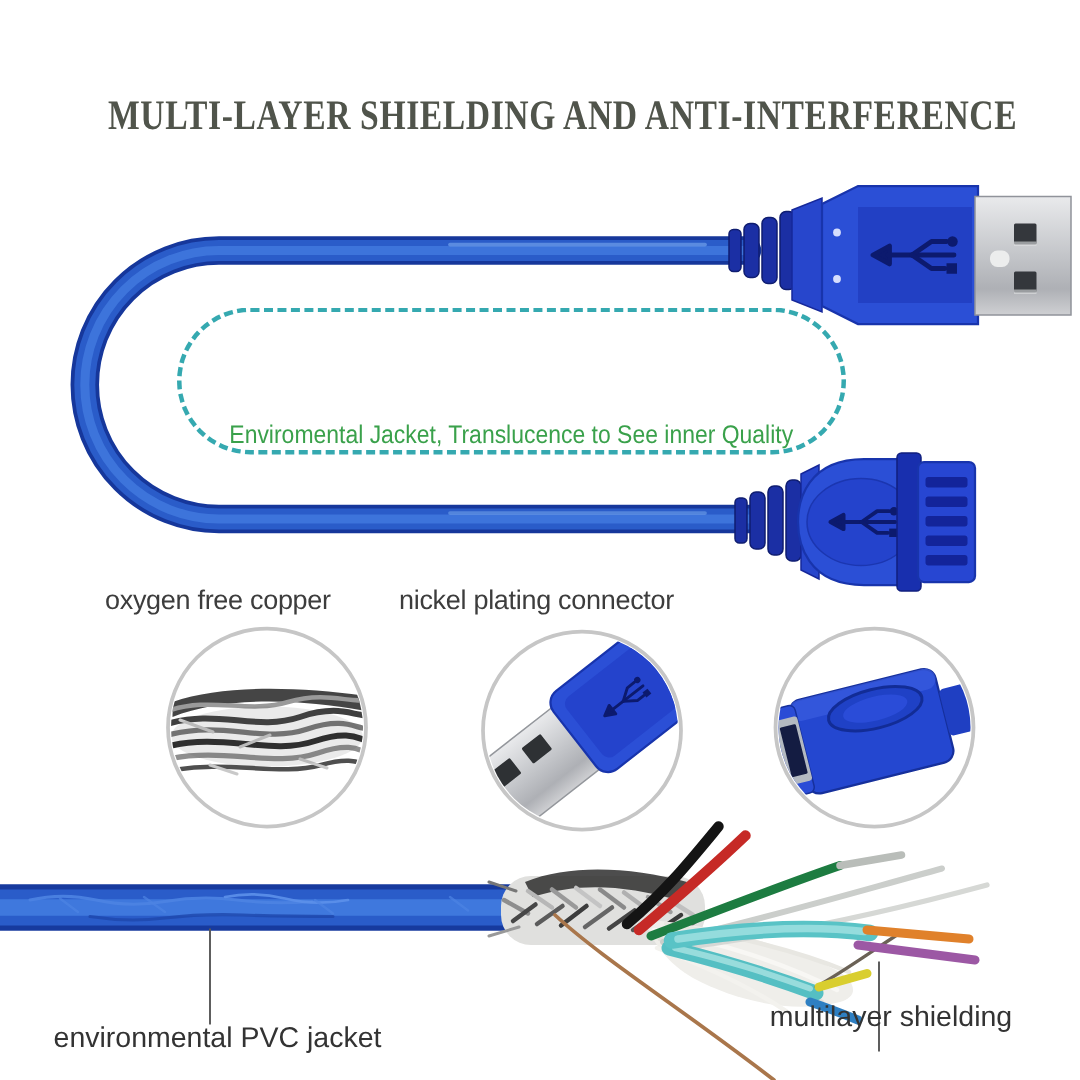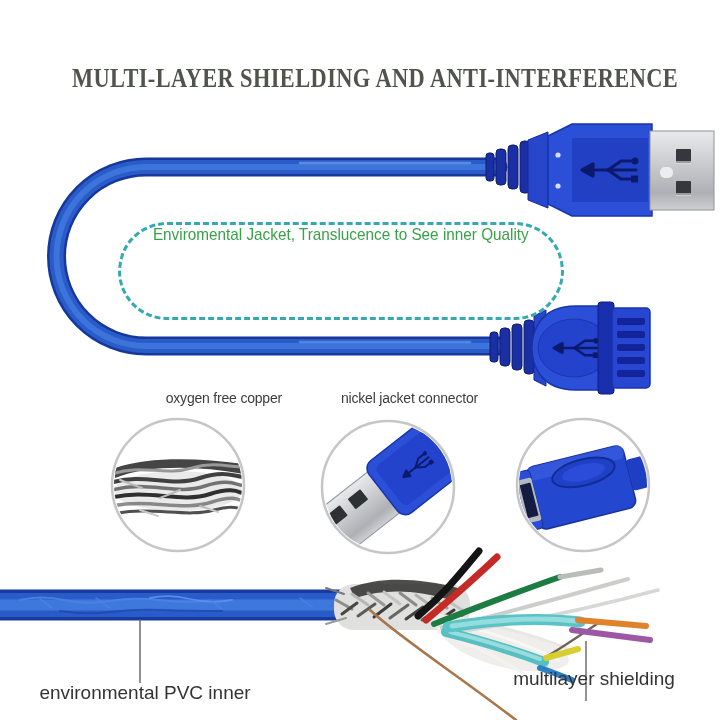--- a/index.html
+++ b/index.html
@@ -4,25 +4,25 @@
 <style>
   html,body{margin:0;padding:0;background:#fff;}
   .page{position:relative;width:720px;height:720px;background:#ffffff;overflow:hidden;font-family:"Liberation Sans",sans-serif;margin-top:28px;}
   .title{position:absolute;top:34px;left:0;width:720px;text-align:center;
          font-family:"Liberation Serif",serif;font-weight:bold;font-size:28px;
          color:#50544b;letter-spacing:.5px;transform:scaleX(.8);white-space:nowrap;}
   .layer{position:absolute;left:0;}
   #top-art{top:85px;z-index:1;}
   #feature-art{top:385px;z-index:1;}
   #bottom-art{top:505px;z-index:2;}
-  .callout{position:absolute;left:118px;top:194px;width:446px;height:98px;
+  .callout{position:absolute;left:118px;top:177px;width:446px;height:98px;
            border:3px dashed #35a9b0;border-radius:54px;box-sizing:border-box;
-           display:flex;align-items:flex-start;justify-content:center;z-index:3;}
+           display:flex;align-items:flex-end;justify-content:center;z-index:3;}
   .callout span{font-size:17px;color:#3aa14b;white-space:nowrap;transform:scaleX(.9);}
-  .feature-label{position:absolute;top:362px;text-align:right;font-size:14px;
+  .feature-label{position:absolute;top:362px;text-align:left;font-size:18px;
                  color:#3d3d3d;letter-spacing:-.2px;white-space:nowrap;z-index:3;}
   #fl1{left:70px;width:212px;}
   #fl2{left:266px;width:212px;}
   #fl3{left:470px;width:200px;}
   .anatomy-label{position:absolute;font-size:19px;color:#333;text-align:center;
                  white-space:nowrap;z-index:3;}
   #jacket-label{left:30px;top:654px;width:230px;}
   #shield-label{left:505px;top:640px;width:178px;}
 </style>
 </head>
@@ -102,21 +102,21 @@
         <rect x="617" y="342" width="28" height="7" rx="2"></rect>
       </g>
     </g>
   </svg>
 
   <div class="callout">
     <span>Enviromental Jacket, Translucence to See inner Quality</span>
   </div>
 
   <div class="feature-label" id="fl1">oxygen free copper</div>
-  <div class="feature-label" id="fl2">nickel jacket connector</div>
+  <div class="feature-label" id="fl2">nickel plating connector</div>
 
   <svg id="feature-art" class="layer" width="720" height="150" viewBox="0 385 720 150">
     <defs>
       <clipPath id="c1">
           <circle cx="178" cy="457" r="64"></circle>
         </clipPath>
       <clipPath id="c2">
           <circle cx="388" cy="459" r="64"></circle>
         </clipPath>
       <clipPath id="c3">
@@ -235,16 +235,16 @@
       <path d="M578 592 L646 598" stroke="#e0812b" stroke-width="6"></path>
       <path d="M572 602 L650 612" stroke="#9c58a4" stroke-width="6"></path>
       <path d="M426 592 C452 570 476 549 497 529" stroke="#c62a26" stroke-width="7"></path>
       <path d="M418 588 C444 566 460 546 479 523" stroke="#141414" stroke-width="7"></path>
     </g>
 
     <line x1="140" y1="591" x2="140" y2="655" stroke="#5a5a5a" stroke-width="1.3"></line>
     <line x1="586" y1="613" x2="586" y2="673" stroke="#5a5a5a" stroke-width="1.3"></line>
   </svg>
 
-  <div class="anatomy-label" id="jacket-label">environmental PVC inner</div>
+  <div class="anatomy-label" id="jacket-label">environmental PVC jacket</div>
   <div class="anatomy-label" id="shield-label">multilayer shielding</div>
 
 </div>
 
 </body></html>

